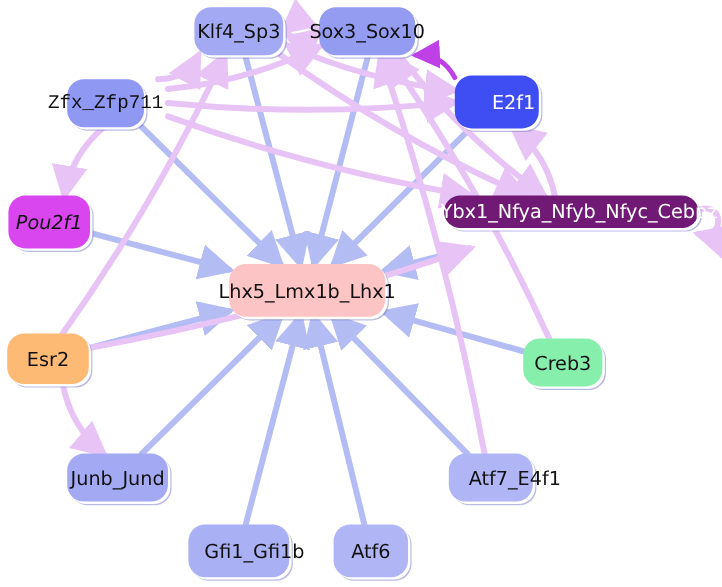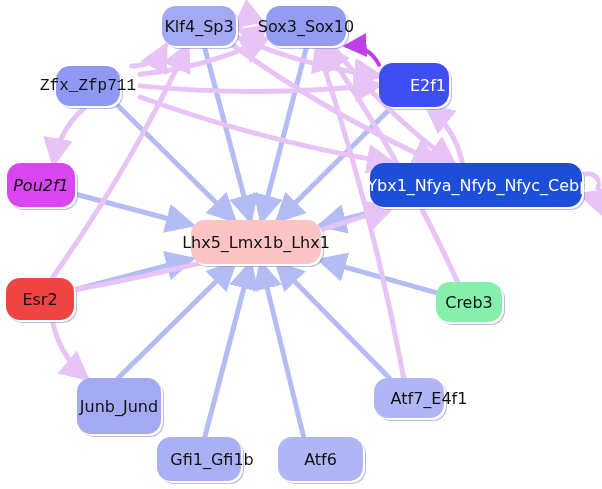--- a/index.html
+++ b/index.html
@@ -67,37 +67,37 @@
     </div>
     <div class="node" style="left: 56px; top: 66px; width: 64px; height: 40px; background: rgb(143, 152, 242); font-family: Liberation Mono, monospace;">
       <span>Zfx_Zfp711</span>
     </div>
     <div class="node dark" style="left: 379px; top: 63px; width: 70px; height: 44px; background: rgb(63, 78, 242); padding-left: 28px;">
       <span>E2f1</span>
     </div>
     <div class="node" style="left: 7px; top: 163px; width: 68px; height: 44px; background: #d946ef; font-style: italic;">
       <span>Pou2f1</span>
     </div>
-    <div class="node dark" style="left: 370px; top: 163px; width: 212px; height: 44px; background: #1d4ed8; padding-left: 13px;">
+    <div class="node dark" style="left: 370px; top: 163px; width: 212px; height: 27px; background: #701a75; padding-left: 13px;">
       <span>Ybx1_Nfya_Nfyb_Nfyc_Cebpz</span>
     </div>
     <div class="node" style="left: 191px; top: 220px; width: 130px; height: 44px; background: rgb(252, 196, 196);">
       <span>Lhx5_Lmx1b_Lhx1</span>
     </div>
-    <div class="node" style="left: 6px; top: 278px; width: 68px; height: 42px; background: #ef4444;">
+    <div class="node" style="left: 6px; top: 278px; width: 68px; height: 42px; background: #fdba74;">
       <span>Esr2</span>
     </div>
     <div class="node" style="left: 436px; top: 282px; width: 66px; height: 40px; background: #86efac;">
       <span>Creb3</span>
     </div>
-    <div class="node" style="left: 56px; top: 378px; width: 84px; height: 56px; background: rgb(163, 170, 243); margin-left: 21px;">
+    <div class="node" style="left: 56px; top: 378px; width: 84px; height: 40px; background: rgb(163, 170, 243);">
       <span>Junb_Jund</span>
     </div>
     <div class="node" style="left: 374px; top: 378px; width: 70px; height: 40px; background: rgb(176, 182, 245); padding-left: 40px;">
       <span>Atf7_E4f1</span>
     </div>
     <div class="node" style="left: 157px; top: 437px; width: 84px; height: 44px; background: rgb(170, 176, 244); padding-left: 26px;">
       <span>Gfi1_Gfi1b</span>
     </div>
-    <div class="node" style="left: 278px; top: 437px; width: 85px; height: 44px; background: rgb(176, 182, 245);">
+    <div class="node" style="left: 278px; top: 437px; width: 62px; height: 44px; background: rgb(176, 182, 245);">
       <span>Atf6</span>
     </div>
   </div>
 
 </body></html>

